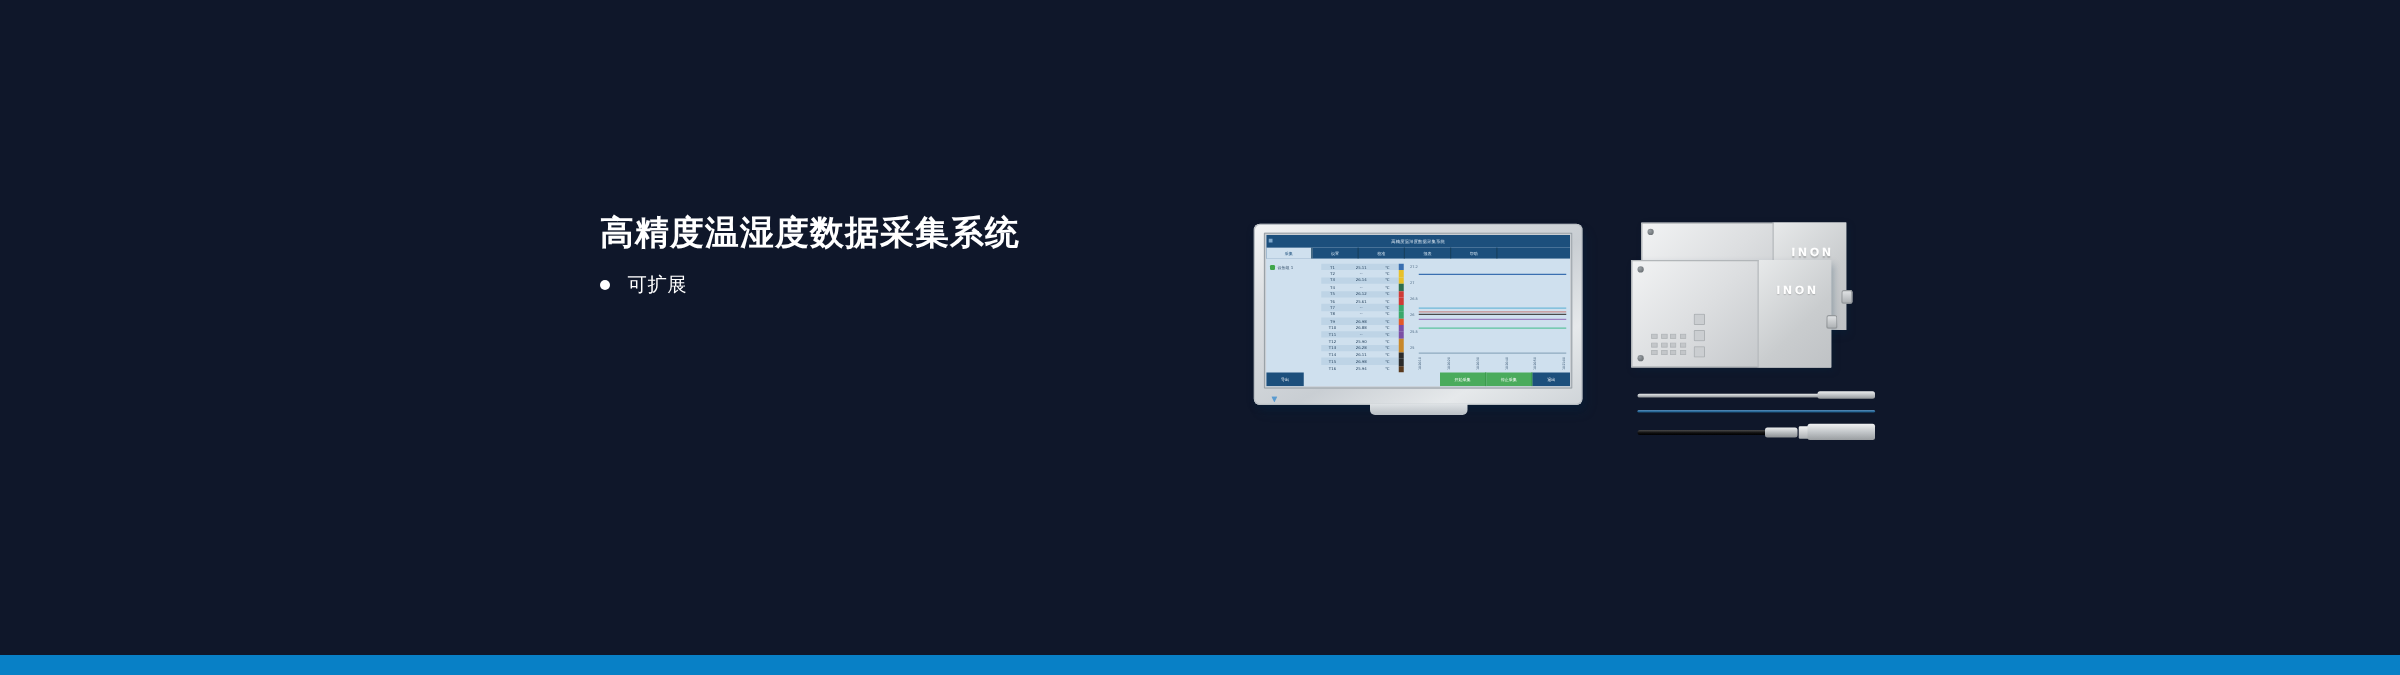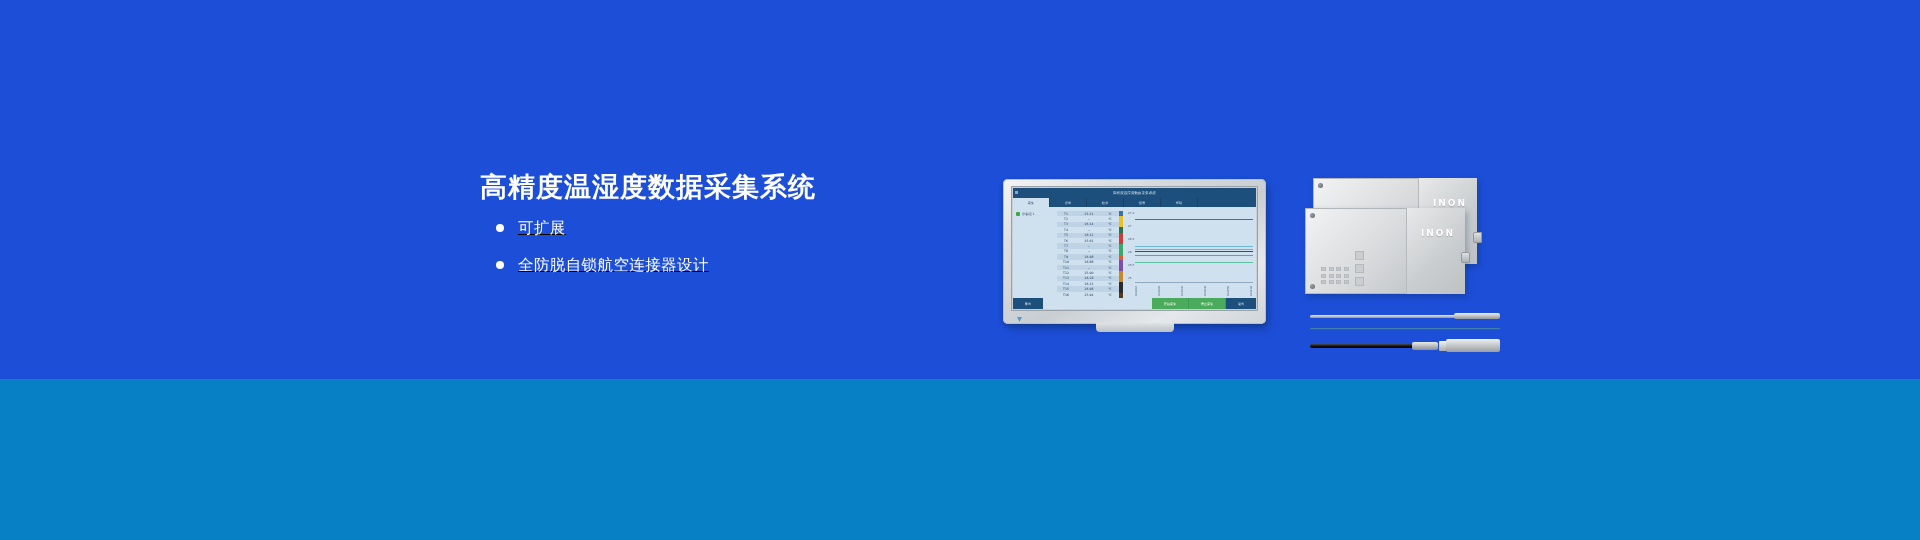--- a/index.html
+++ b/index.html
@@ -1,33 +1,33 @@
 <!DOCTYPE html>
 <html><head>
 <meta charset="utf-8">
 <style>
   html,body{margin:0;padding:0;}
   body{
     width:1920px;height:540px;overflow:hidden;
     background:#0880c6;
     font-family:"DejaVu Sans","Liberation Sans",sans-serif;
   }
-  .banner{position:relative;width:1920px;height:379px;background:#1d4ed8;}
+  .banner{position:relative;width:1920px;height:524px;background:#0f172a;}
 
   
   .copy{position:absolute;left:480px;top:172px;width:470px;}
   .headline{
     font-size:27px;font-weight:bold;color:#ffffff;
     letter-spacing:1px;line-height:1.1;margin:0 0 16px 0;white-space:nowrap;
   }
   .subhead{
     font-size:16px;color:#ffffff;font-weight:normal;
     letter-spacing:.4px;line-height:1.2;margin:0 0 20px 0;white-space:nowrap;
   }
-  .features{list-style:none;margin:16px;padding:0;text-decoration:underline;}
+  .features{list-style:none;margin:0;padding:0;}
   .feature{
     display:flex;align-items:center;
     font-size:15.5px;color:#ffffff;margin-bottom:16px;letter-spacing:.4px;
   }
   .bullet{
     width:8px;height:8px;border-radius:50%;background:#ffffff;
     display:inline-block;margin-right:14px;flex:0 0 auto;
   }
 
   
@@ -160,24 +160,20 @@
 
 <div class="banner">
 
   <div class="copy">
     <h1 class="headline">高精度温湿度数据采集系统</h1>
     <ul class="features">
       <li class="feature">
         <span class="bullet"></span>
         <span>可扩展</span>
       </li>
-      <li class="feature">
-        <span class="bullet"></span>
-        <span>全防脱自锁航空连接器设计</span>
-      </li>
     </ul>
   </div>
 
   <div class="monitor">
     <div class="mon-shadow"></div>
     <div class="mon-bezel">
       <div class="mon-inner">
         <div class="screen">
 
           <div class="scr-title">

